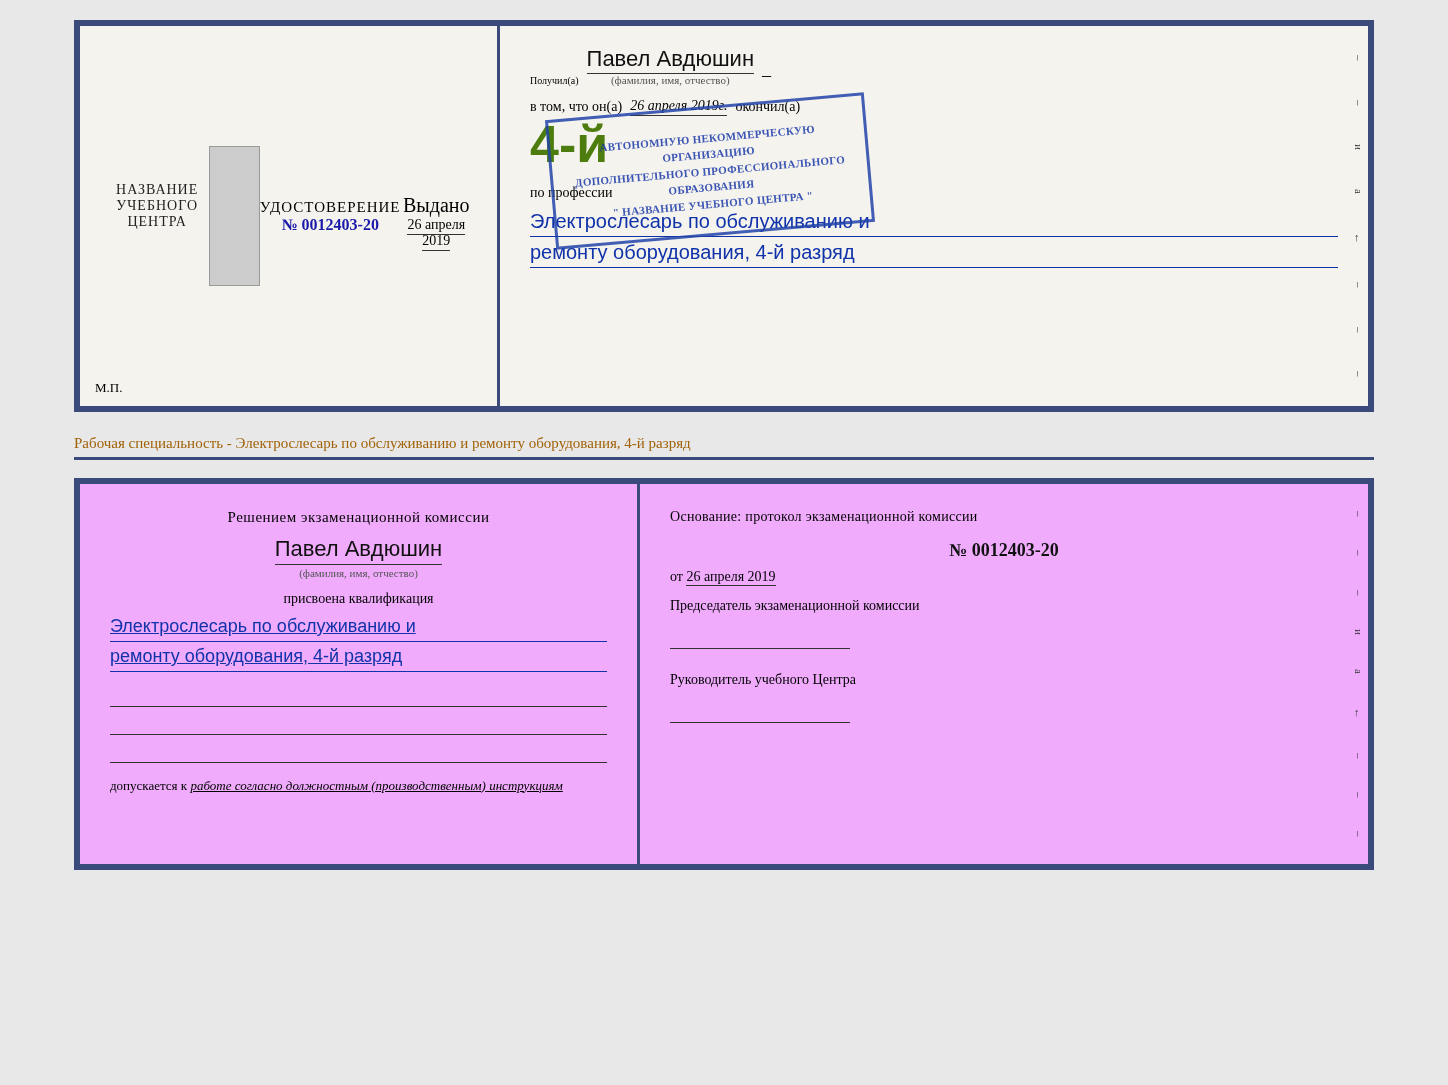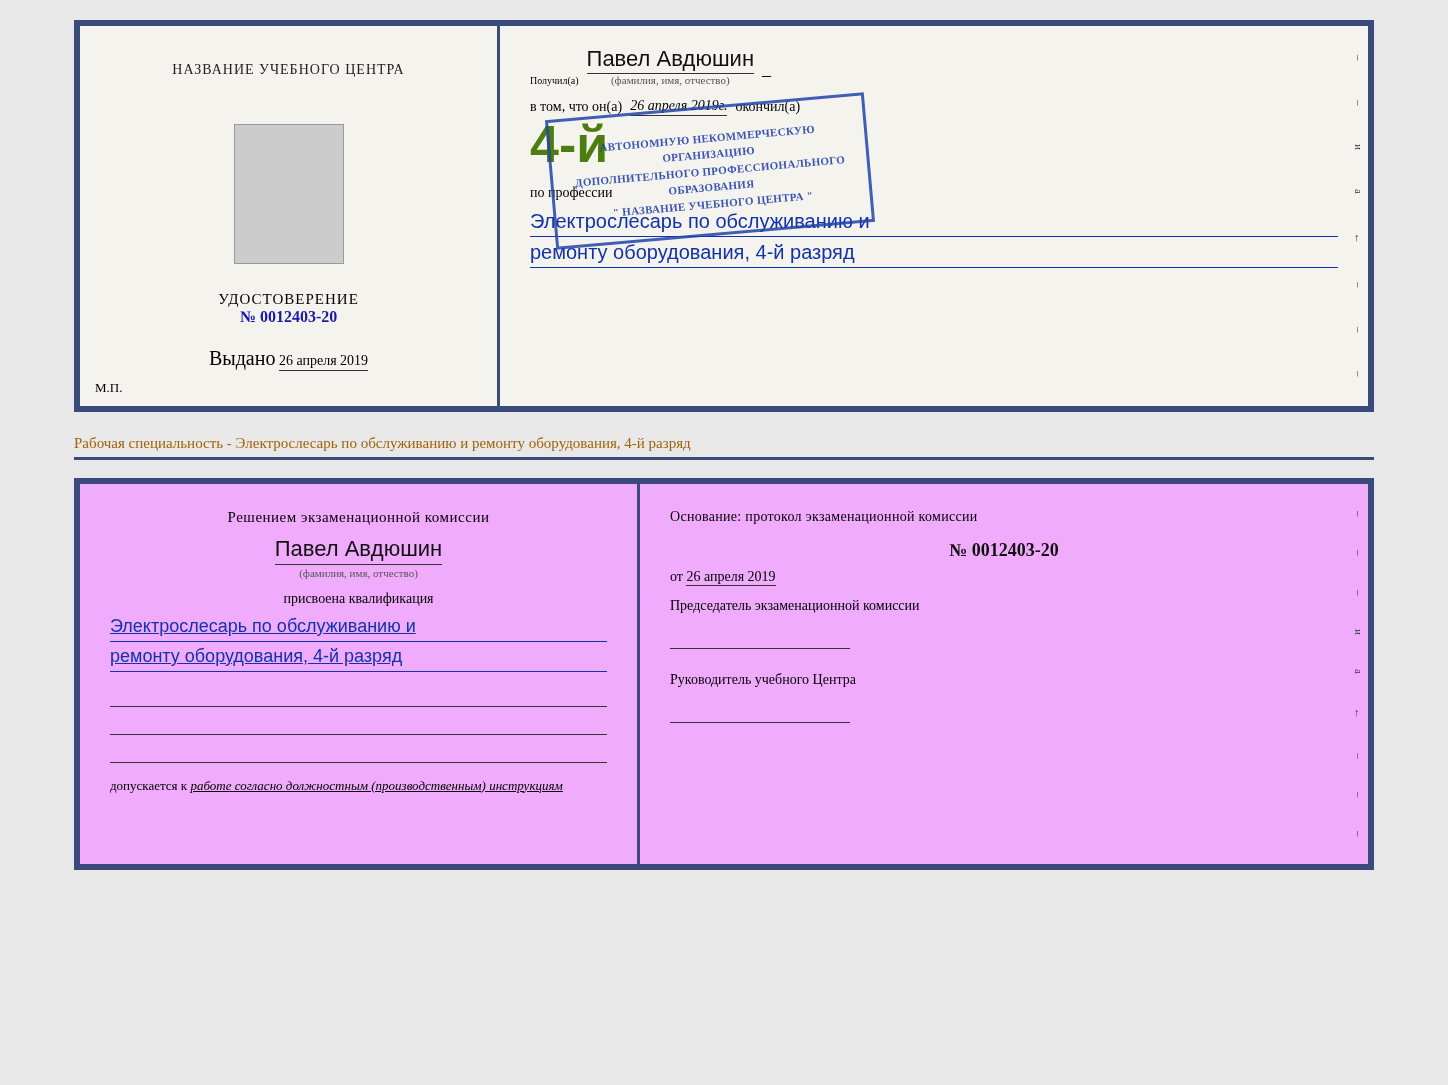--- a/index.html
+++ b/index.html
@@ -22,21 +22,21 @@
       border: 6px solid #3a4a7a;
       background: #f5f3ee;
       position: relative;
     }
 
     .cert-left {
       width: 420px;
       border-right: 3px solid #3a4a7a;
       padding: 30px 25px;
       display: flex;
-      flex-direction: column;
+      flex-direction: row;
       align-items: center;
       justify-content: space-around;
       min-height: 380px;
     }
 
     .cert-right {
       flex: 1;
       padding: 20px 30px;
       position: relative;
     }

